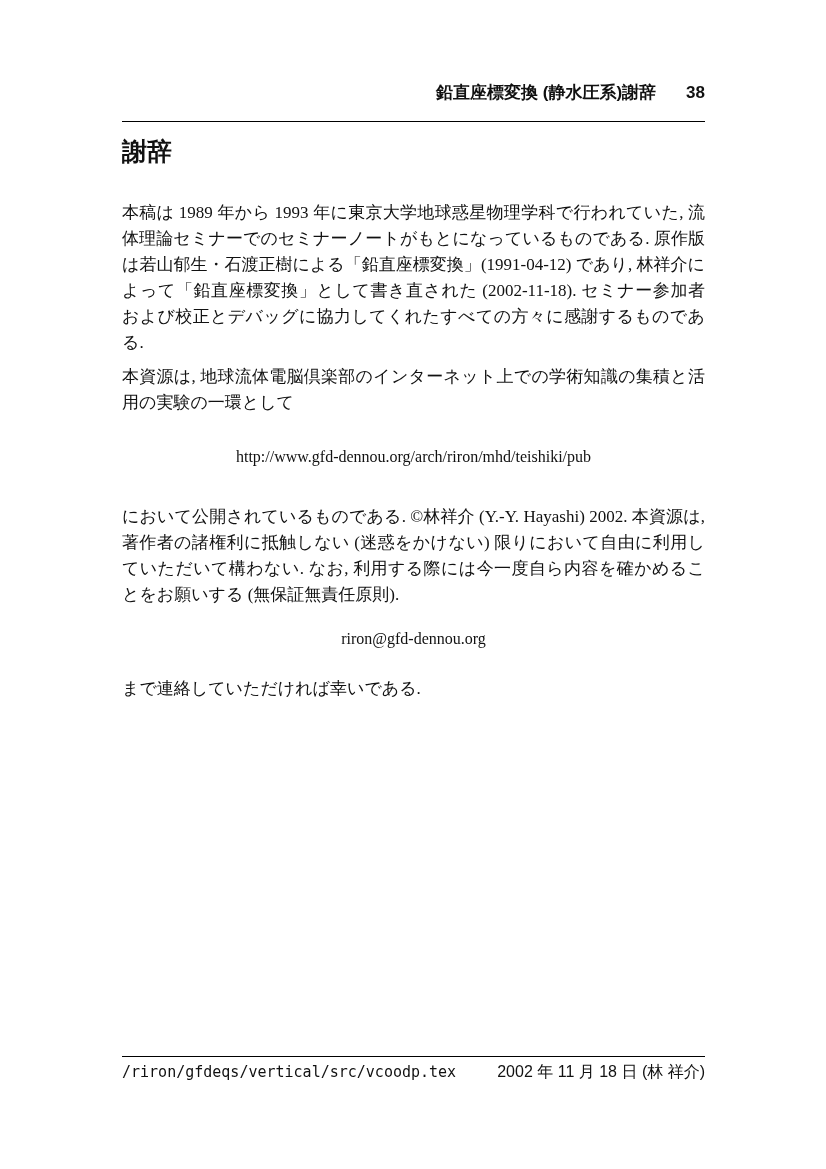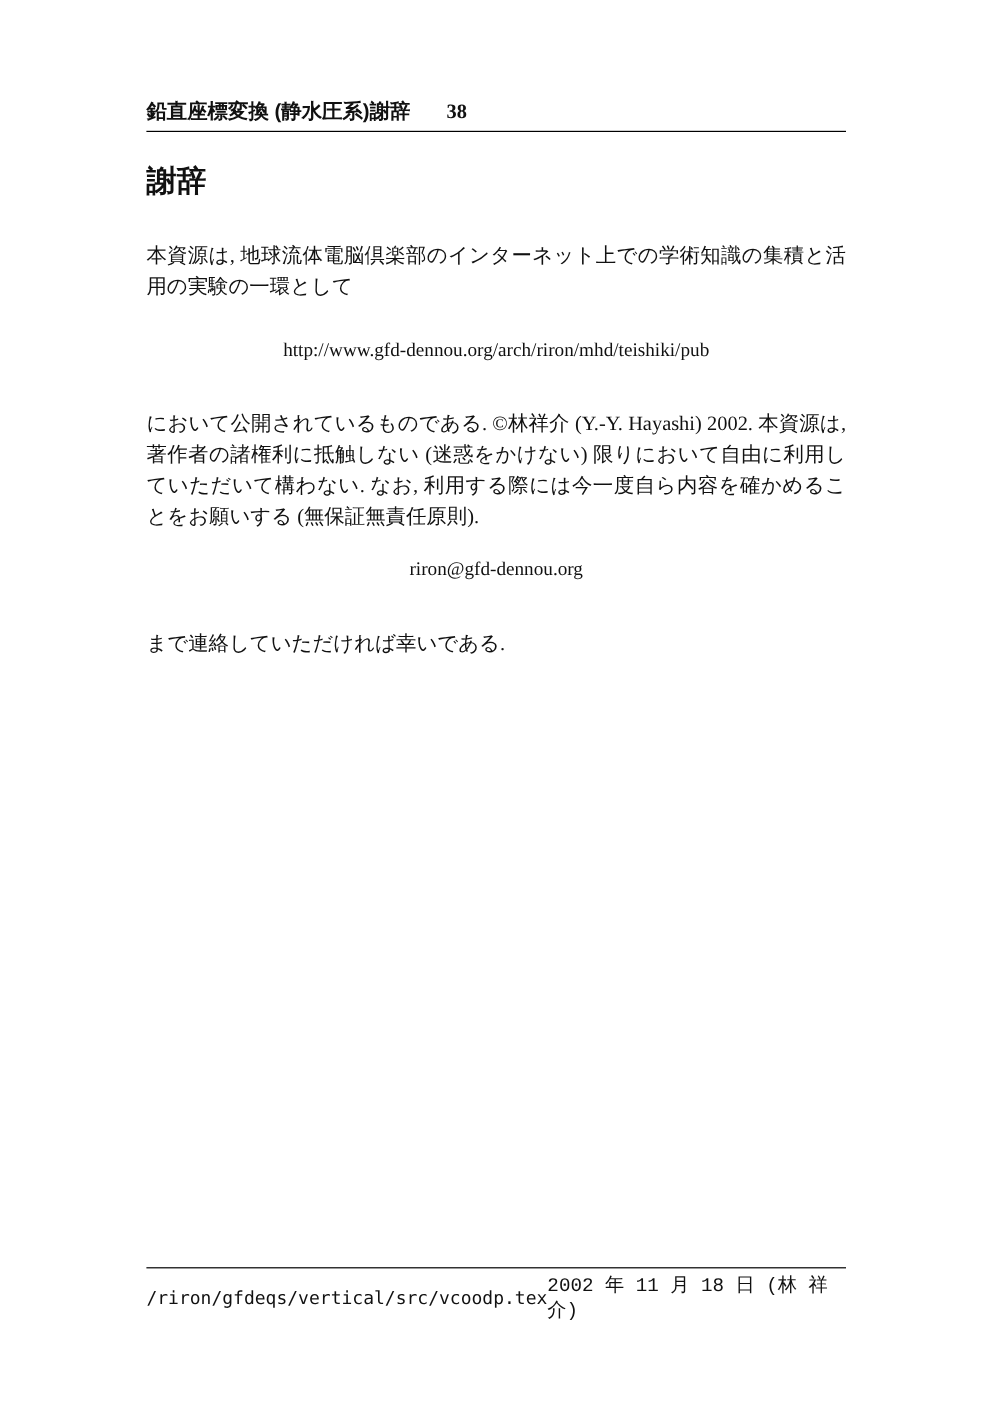--- a/index.html
+++ b/index.html
@@ -17,35 +17,35 @@
     overflow: hidden;
   }
 
   
   .running-head {
     position: absolute;
     top: 84px;
     left: 122px;
     width: 583px;
     display: flex;
-    justify-content: flex-start;
+    justify-content: flex-end;
     align-items: flex-end;
     border-bottom: 1.5px solid #000;
-    padding-bottom: 6px;
+    padding-bottom: 18px;
     font-family: "Liberation Sans", "DejaVu Sans", sans-serif;
     font-weight: bold;
     font-size: 17px;
     line-height: 1.1;
   }
   .rh-right {
     display: flex;
     align-items: flex-end;
   }
   .rh-page {
-    font-family: Liberation Serif, serif;
+    font-family: Liberation Sans, sans-serif;
     font-weight: bold;
     margin-left: 30px;
   }
 
   
   .section-title {
     position: absolute;
     top: 137px;
     left: 122px;
     margin: 0;
@@ -59,28 +59,28 @@
   .body-text {
     position: absolute;
     top: 200px;
     left: 122px;
     width: 583px;
     font-size: 17px;
     line-height: 26px;
     text-align: justify;
   }
   .para { margin: 0; }
-  .para + .para { margin-top: 20px; }
+  .para + .para { margin-top: 8px; }
   .center-line {
     text-align: center;
     font-size: 16px;
     line-height: 26px;
   }
   .url-line   { margin: 28px 0 34px 0; }
-  .email-line { margin: 18px 0 36px 0; }
+  .email-line { margin: 18px 0 24px 0; }
   .para.after-display { margin-top: 16px; }
 
   
   .page-footer {
     position: absolute;
     top: 1056px;
     left: 122px;
     width: 583px;
     border-top: 1.5px solid #000;
     padding-top: 5px;
@@ -88,40 +88,41 @@
     justify-content: space-between;
     align-items: center;
     font-size: 16px;
     line-height: 1.3;
   }
   .footer-path {
     font-family: "DejaVu Sans Mono", "Liberation Mono", monospace;
     font-size: 15px;
   }
   .footer-date {
-    font-family: Liberation Mono, monospace;
+    font-family: Liberation Sans, sans-serif;
     font-size: 16px;
   }
 </style>
 </head>
 <body>
 
 <div class="page">
 
   <header class="running-head">
     <span class="rh-left">鉛直座標変換 (静水圧系)</span>
     <span class="rh-right">
       <span>謝辞</span>
       <span class="rh-page">38</span>
     </span>
   </header>
 
   <h1 class="section-title">謝辞</h1>
 
   <main class="body-text">
+    <p class="para">本稿は 1989 年から 1993 年に東京大学地球惑星物理学科で行われていた, 流体理論セミナーでのセミナーノートがもとになっているものである. 原作版は若山郁生・石渡正樹による「鉛直座標変換」(1991-04-12) であり, 林祥介によって「鉛直座標変換」として書き直された (2002-11-18). セミナー参加者および校正とデバッグに協力してくれたすべての方々に感謝するものである.</p>
     <p class="para">本資源は, 地球流体電脳倶楽部のインターネット上での学術知識の集積と活用の実験の一環として</p>
     <div class="center-line url-line">http://www.gfd-dennou.org/arch/riron/mhd/teishiki/pub</div>
     <p class="para after-display">において公開されているものである. ©林祥介 (Y.-Y. Hayashi) 2002. 本資源は, 著作者の諸権利に抵触しない (迷惑をかけない) 限りにおいて自由に利用していただいて構わない. なお, 利用する際には今一度自ら内容を確かめることをお願いする (無保証無責任原則).</p>
     <div class="center-line email-line">riron@gfd-dennou.org</div>
     <p class="para after-display">まで連絡していただければ幸いである.</p>
   </main>
 
   <footer class="page-footer">
     <span class="footer-path">/riron/gfdeqs/vertical/src/vcoodp.tex</span>
     <span class="footer-date">2002 年 11 月 18 日 (林 祥介)</span>

